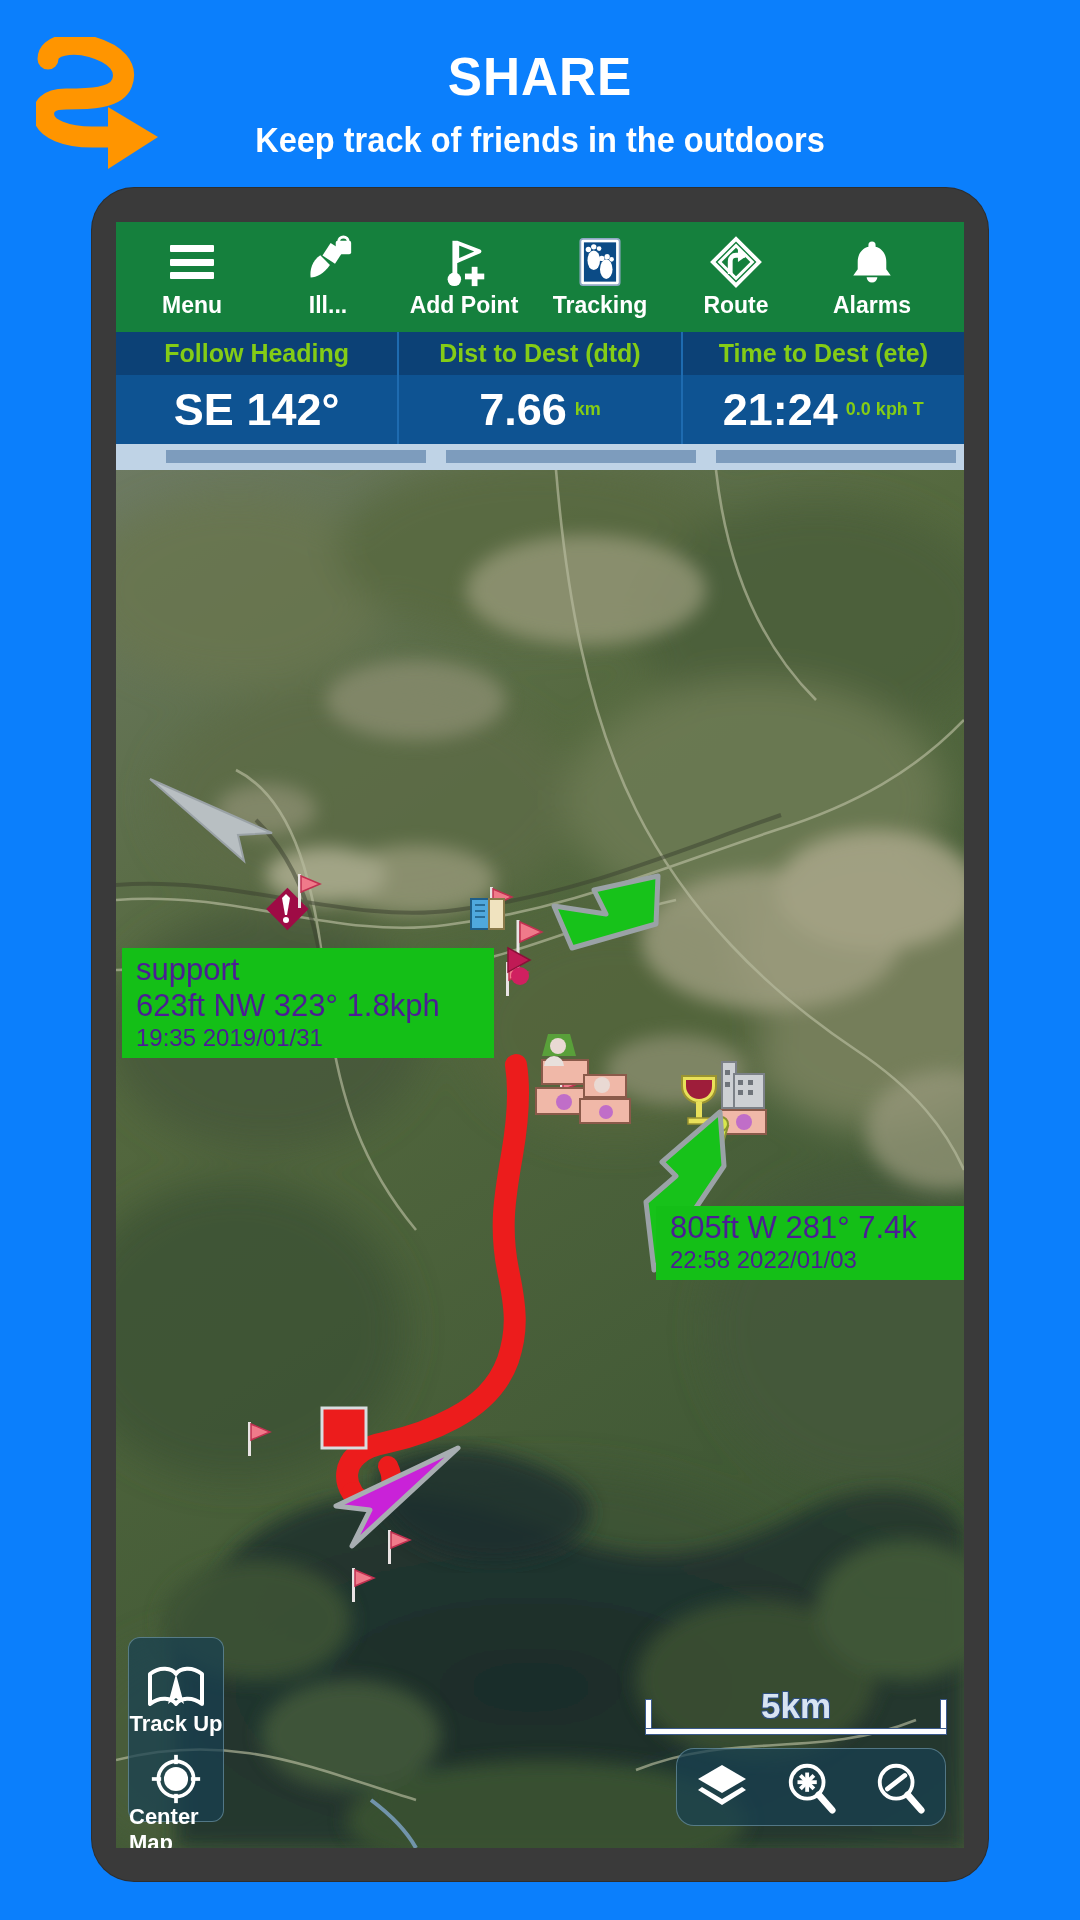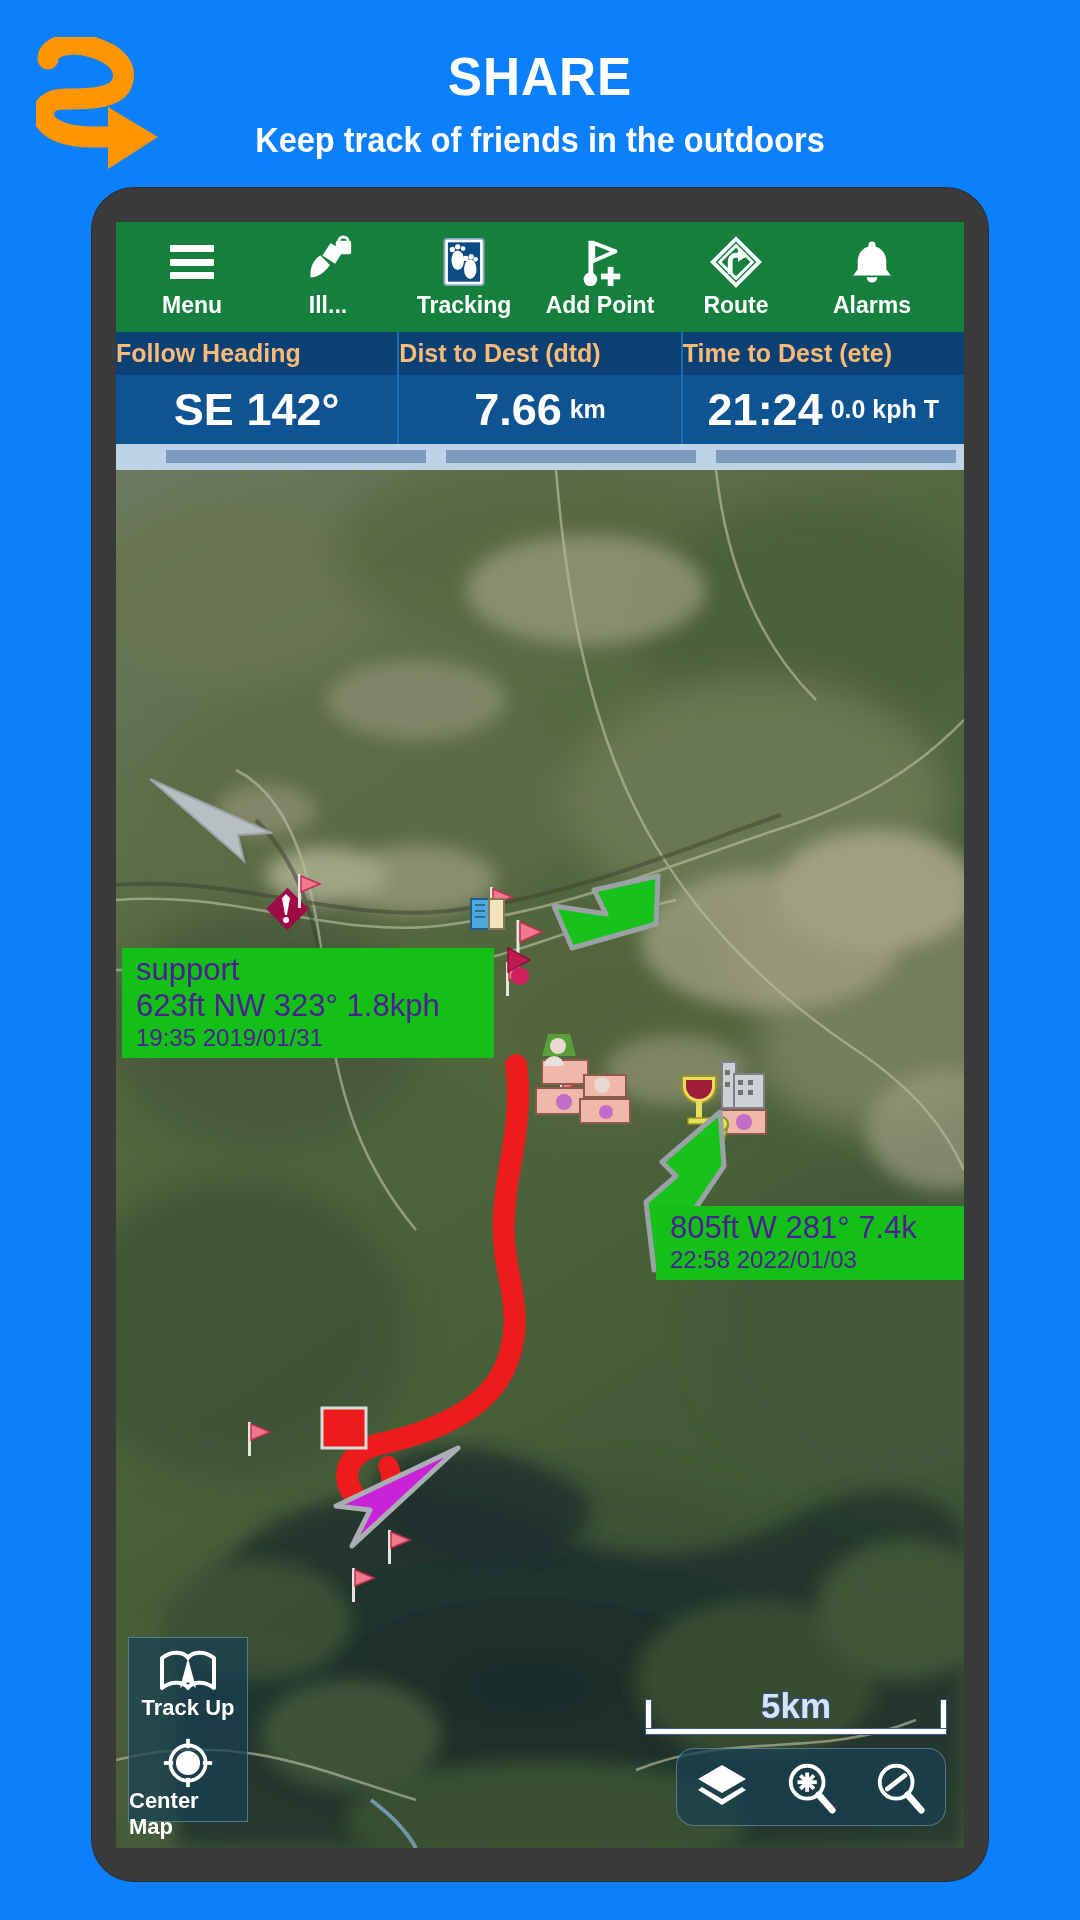--- a/index.html
+++ b/index.html
@@ -90,39 +90,40 @@
   }
   .db-cell {
     flex:1 1 0;
     border-right:2px solid #1e6bb0;
     display:flex; flex-direction:column;
     overflow:hidden;
   }
   .db-cell:last-child { border-right:none; }
   .db-head {
     height:43px; line-height:43px;
+    text-align:center;
     background:#0c4176;
-    color:#fdba74;
+    color:#84cc16;
     font-size:25px; font-weight:bold;
     white-space:nowrap;
     font-family:"Liberation Sans", sans-serif;
   }
   .db-body {
     flex:1;
     background:#0e5392;
     display:flex; align-items:center; justify-content:center;
     white-space:nowrap;
     text-align:right;
   }
   .db-val {
     color:#ffffff; font-size:45px; font-weight:bold;
     font-family:"Liberation Sans", sans-serif;
   }
   .db-unit {
-    color:#ffffff; font-size:25px; font-weight:bold; margin-left:8px;
+    color:#84cc16; font-size:18px; font-weight:bold; margin-left:8px;
     font-family:"Liberation Sans", sans-serif;
   }
   
   #strip {
     position:absolute; left:0; top:222px; width:848px; height:26px;
     background:#bfd3e6;
   }
   #strip .seg {
     position:absolute; top:6px; height:13px; background:#7d9cbd;
   }
@@ -149,26 +150,26 @@
   .callout .c-name { font-size:31px; }
   .callout .c-l2   { font-size:31px; }
   .callout .c-l3   { font-size:24px; }
 
   
   .arrowmark { position:absolute; }
 
   
   #map-ctl-left {
     position:absolute; left:12px; bottom:26px;
-    width:120px; height:185px;
+    width:96px; height:185px;
     background:rgba(24,64,82,0.72);
     border:1px solid rgba(150,190,210,0.45);
-    border-radius:0;
+    border-radius:12px;
     display:flex; flex-direction:column; align-items:center;
-    padding-top:10px;
+    padding-top:26px;
   }
   #map-ctl-left .mc-label {
     color:#ffffff; font-size:22px; font-weight:bold; margin-top:1px;
     font-family:"Liberation Sans", sans-serif;
   }
   #map-ctl-left .mc-icon { height:48px; display:flex; align-items:center; justify-content:center; }
 
   
   #scalebar {
     position:absolute; right:18px; bottom:110px;
@@ -236,51 +237,51 @@
       <div class="tb-item">
         <div class="tb-icon">
           <svg viewBox="0 0 56 56" width="54" height="54">
             <path d="M10 44 C16 44, 24 40, 30 31 L20 21 C11 27, 9 37, 10 44 Z" fill="#fff"></path>
             <path d="M22 19 L33 8 L44 19 L33 30 Z" fill="#fff" transform="rotate(-12 33 19)"></path>
             <rect x="36" y="6" width="16" height="14" rx="2" fill="#fff"></rect>
             <path d="M39 7 a5 5 0 0 1 10 0" fill="none" stroke="#fff" stroke-width="3"></path>
           </svg>
         </div>
         <div class="tb-label">Ill...</div>
+      </div>
+
+      <div class="tb-item">
+        <div class="tb-icon">
+          <svg viewBox="0 0 56 56" width="54" height="54">
+            <rect x="16" y="6" width="5" height="38" fill="#fff"></rect>
+            <path d="M21 8 L44 17 L21 27 Z" fill="none" stroke="#fff" stroke-width="4" stroke-linejoin="round"></path>
+            <circle cx="18" cy="46" r="7" fill="#fff"></circle>
+            <rect x="36" y="33" width="6" height="20" fill="#fff"></rect>
+            <rect x="29" y="40" width="20" height="6" fill="#fff"></rect>
+          </svg>
+        </div>
+        <div class="tb-label">Add Point</div>
       </div>
 
       <div class="tb-item">
         <div class="tb-icon">
           <svg viewBox="0 0 56 56" width="50" height="54">
             <rect x="6" y="2" width="44" height="52" rx="3" fill="#fff" stroke="#8fa8c4" stroke-width="2"></rect>
             <rect x="10" y="6" width="36" height="44" fill="#0b4b86"></rect>
             <ellipse cx="21" cy="26" rx="7" ry="11" fill="#fff"></ellipse>
             <circle cx="15" cy="14" r="3" fill="#fff"></circle>
               <circle cx="21" cy="11" r="3" fill="#fff"></circle>
             <circle cx="27" cy="13" r="2.6" fill="#fff"></circle>
             <ellipse cx="35" cy="36" rx="7" ry="11" fill="#fff"></ellipse>
             <circle cx="30" cy="24" r="3" fill="#fff"></circle>
               <circle cx="36" cy="22" r="3" fill="#fff"></circle>
             <circle cx="41" cy="25" r="2.6" fill="#fff"></circle>
           </svg>
         </div>
         <div class="tb-label">Tracking</div>
-      </div>
-
-      <div class="tb-item">
-        <div class="tb-icon">
-          <svg viewBox="0 0 56 56" width="54" height="54">
-            <rect x="16" y="6" width="5" height="38" fill="#fff"></rect>
-            <path d="M21 8 L44 17 L21 27 Z" fill="none" stroke="#fff" stroke-width="4" stroke-linejoin="round"></path>
-            <circle cx="18" cy="46" r="7" fill="#fff"></circle>
-            <rect x="36" y="33" width="6" height="20" fill="#fff"></rect>
-            <rect x="29" y="40" width="20" height="6" fill="#fff"></rect>
-          </svg>
-        </div>
-        <div class="tb-label">Add Point</div>
       </div>
 
       <div class="tb-item">
         <div class="tb-icon">
           <svg viewBox="0 0 56 56" width="54" height="54">
             <rect x="28" y="4" width="34" height="34" transform="rotate(45 28 4)" fill="none" stroke="#fff" stroke-width="4"></rect>
             <rect x="28" y="11" width="24" height="24" transform="rotate(45 28 11)" fill="none" stroke="#fff" stroke-width="3"></rect>
             <path d="M22 38 L22 27 a6 6 0 0 1 6 -6 L35 21" fill="none" stroke="#fff" stroke-width="5" stroke-linecap="square"></path>
             <path d="M30 14 L40 21 L30 28 Z" fill="#fff"></path>
           </svg>

